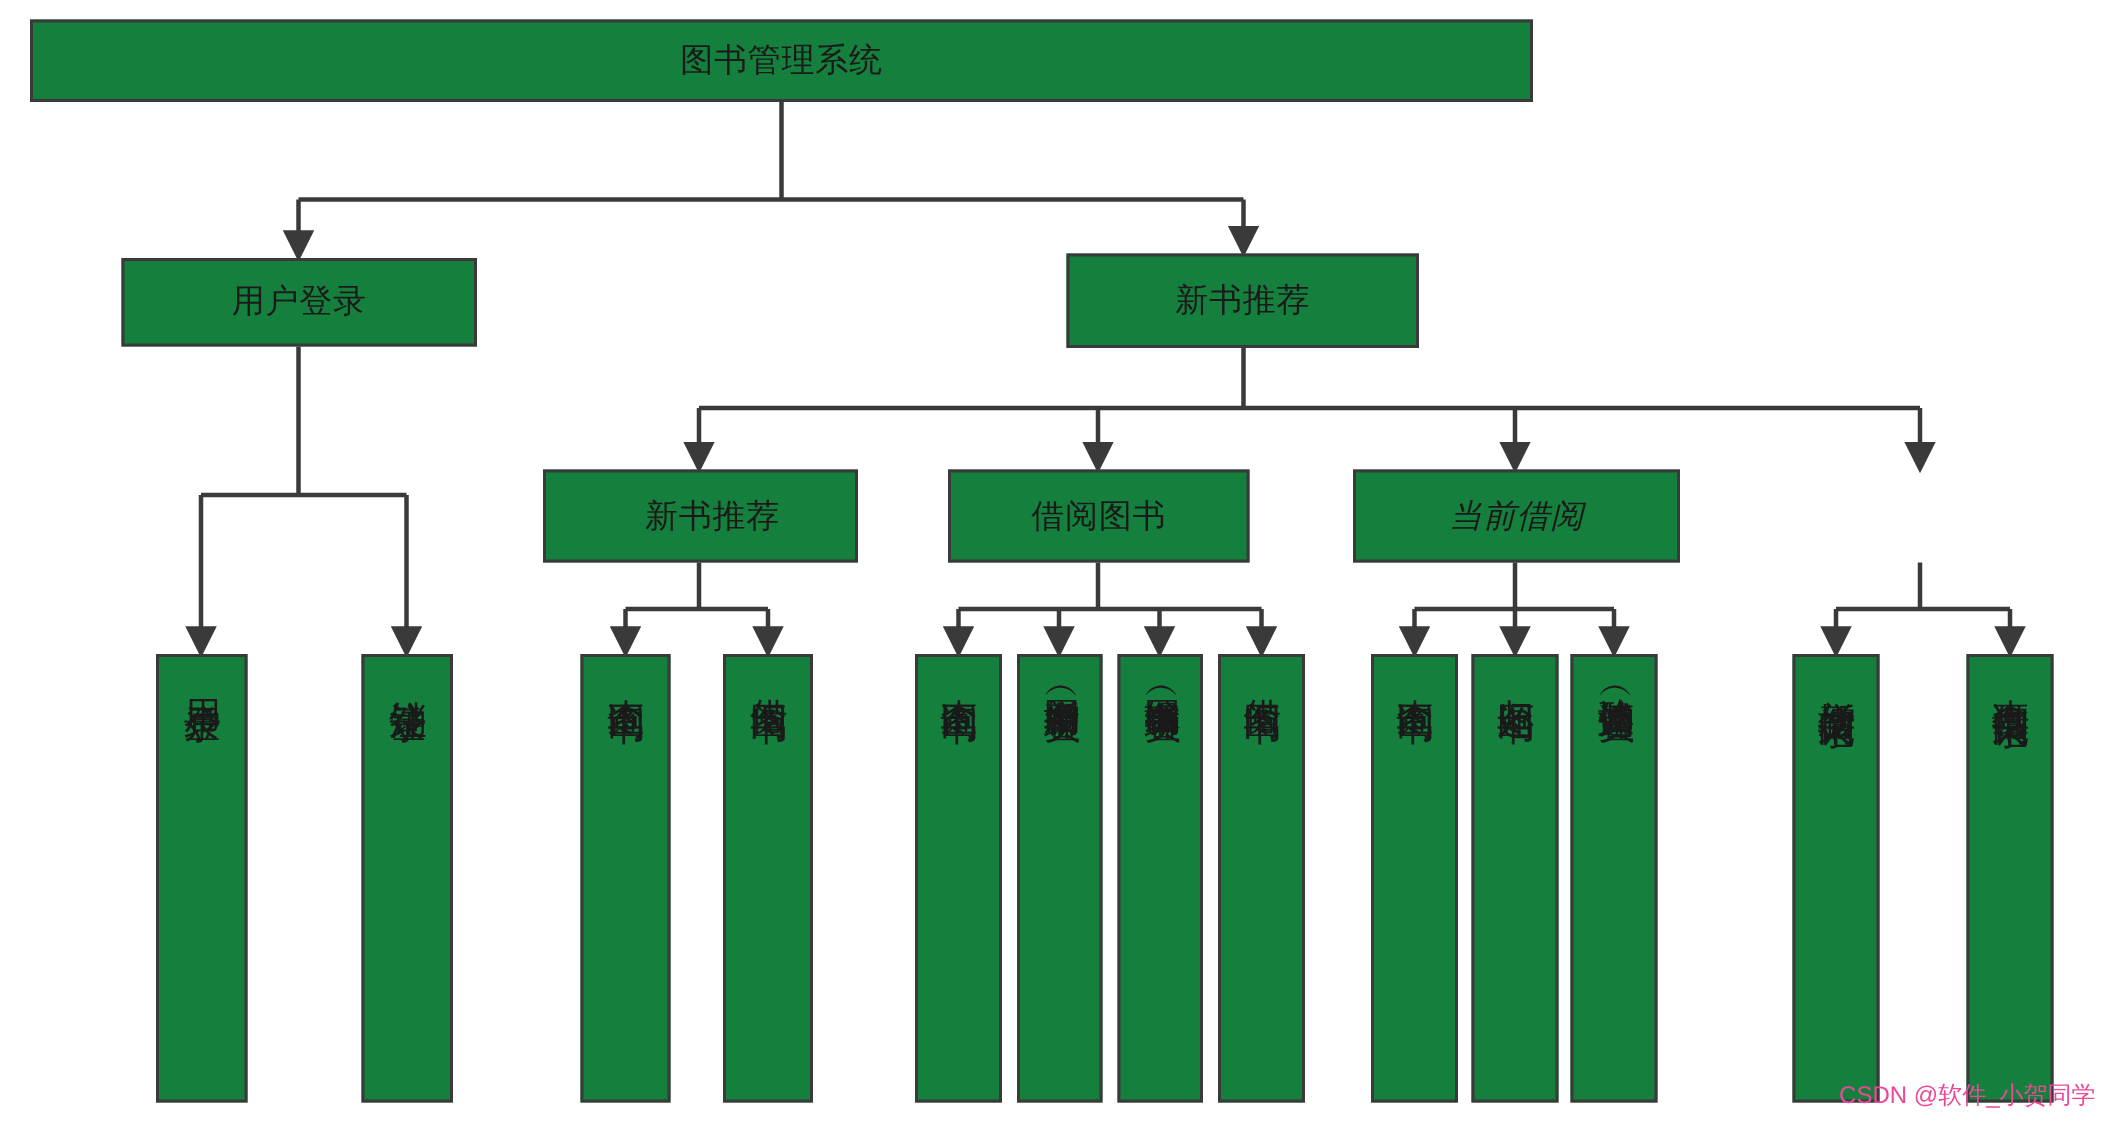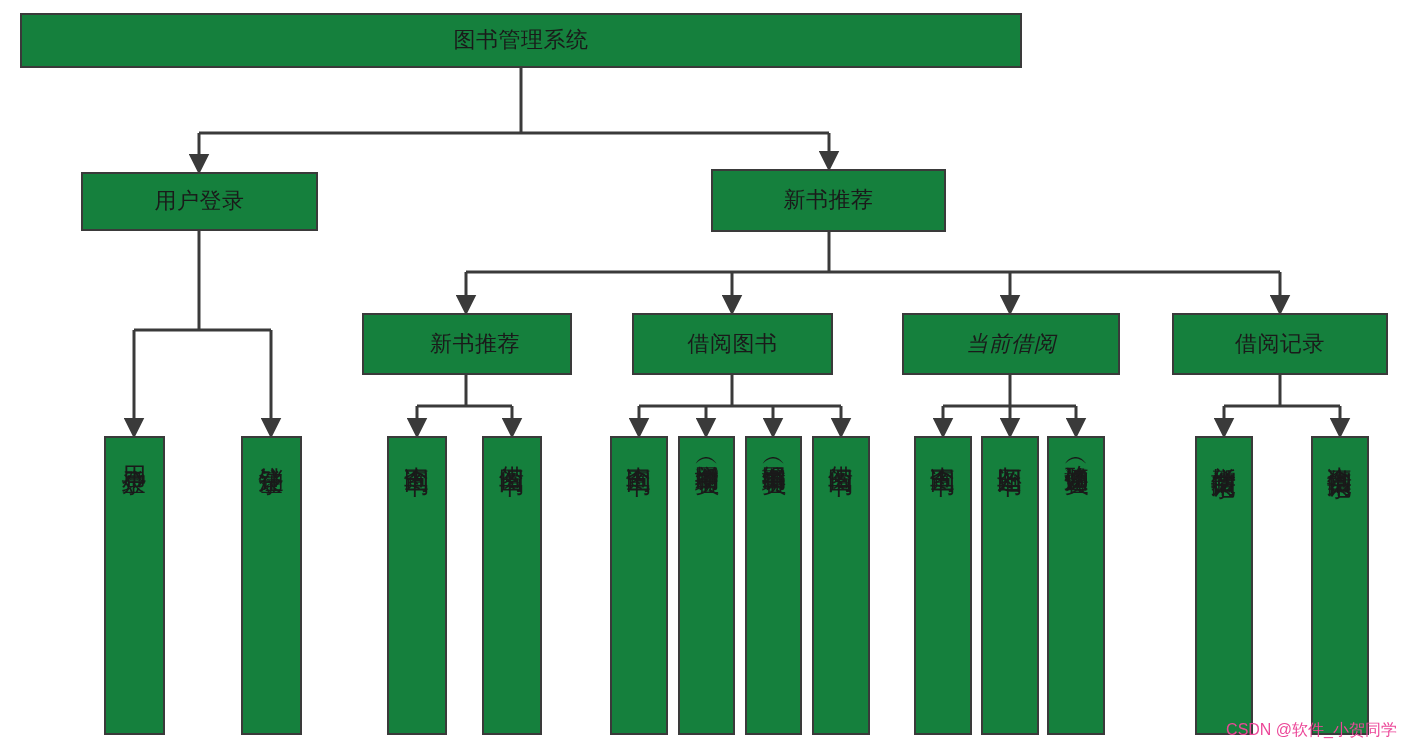--- a/index.html
+++ b/index.html
@@ -138,23 +138,20 @@
 
   <div class="node horiz" style="left:362px; top:313px; width:210px; height:62px;padding-left:16px;">
     <span class="label">新书推荐</span>
   </div>
   <div class="node horiz" style="left:632px; top:313px; width:201px; height:62px;">
     <span class="label">借阅图书</span>
   </div>
   <div class="node horiz" style="left:902px; top:313px; width:218px; height:62px;font-style:italic;">
     <span class="label">当前借阅</span>
   </div>
-  <div class="node horiz" style="left:1172px; top:313px; width:216px; height:62px;">
-    <span class="label">借阅记录</span>
-  </div>
 
   <div class="node vert" style="left:104px; top:436px; width:61px; height:299px;">
     <span class="label">用户登录</span>
   </div>
   <div class="node vert" style="left:241px; top:436px; width:61px; height:299px;">
     <span class="label">注销登录</span>
   </div>
 
   <div class="node vert" style="left:387px; top:436px; width:60px; height:299px;">
     <span class="label">查询图书</span>

